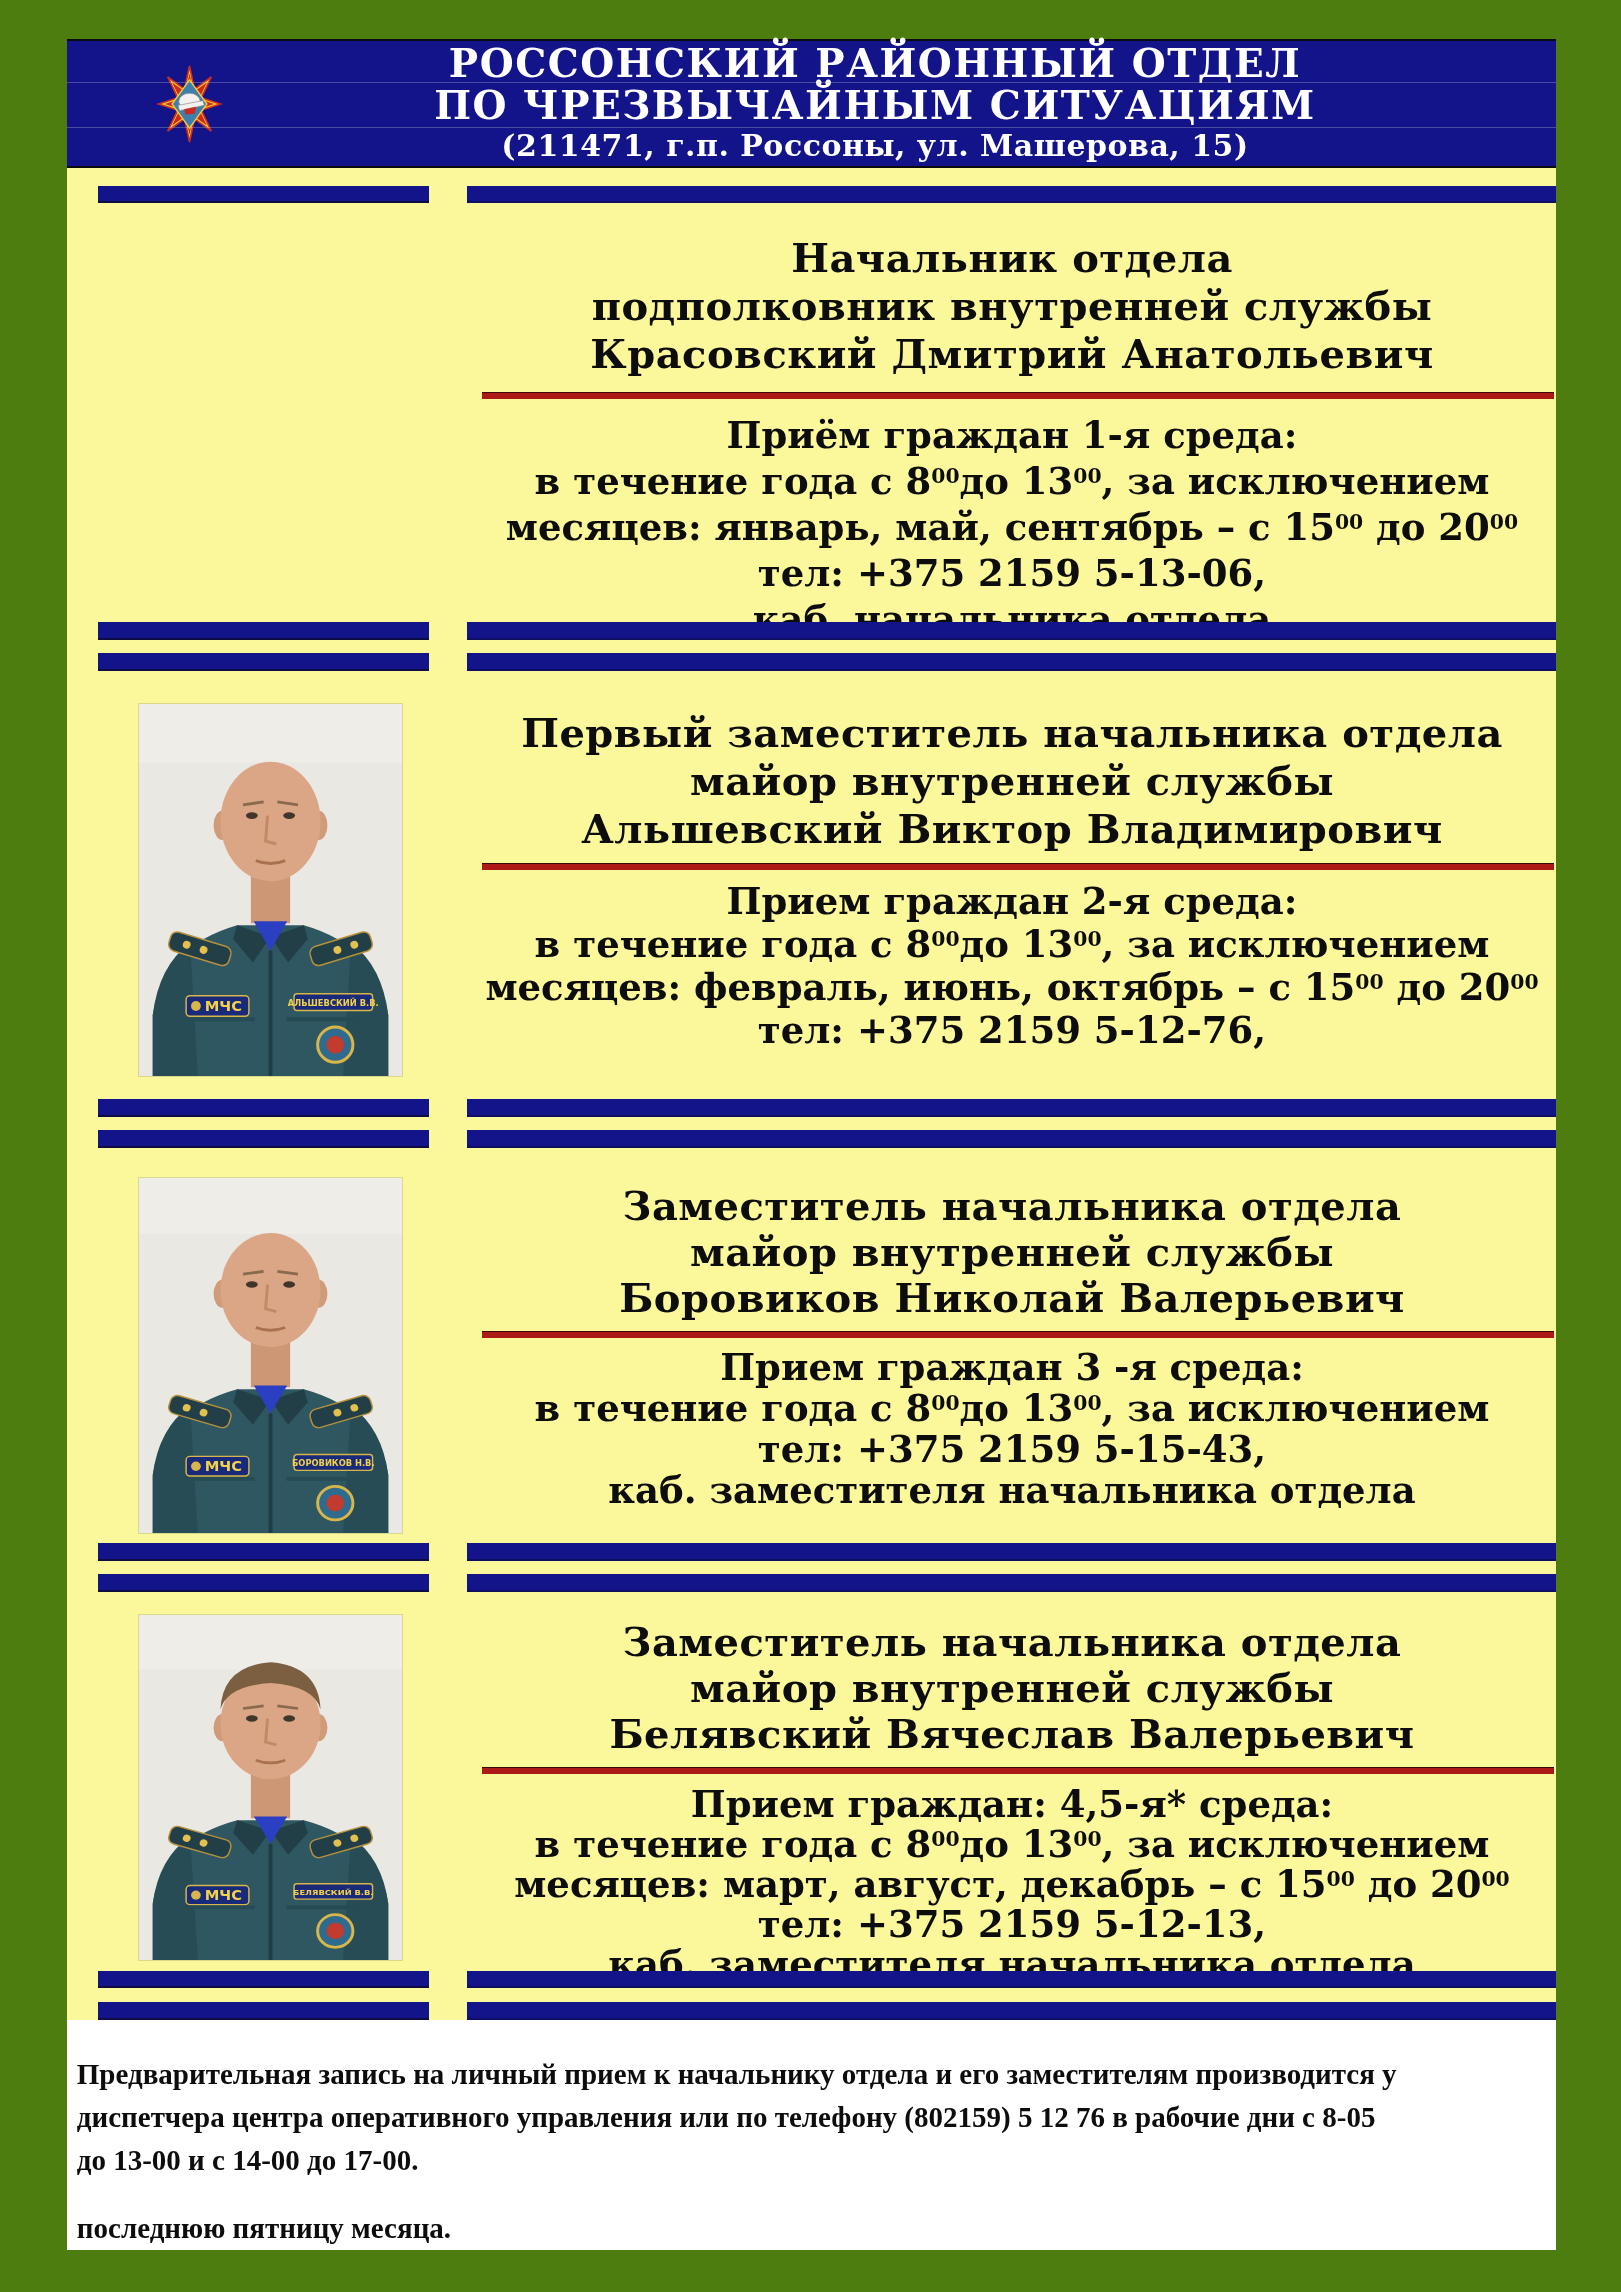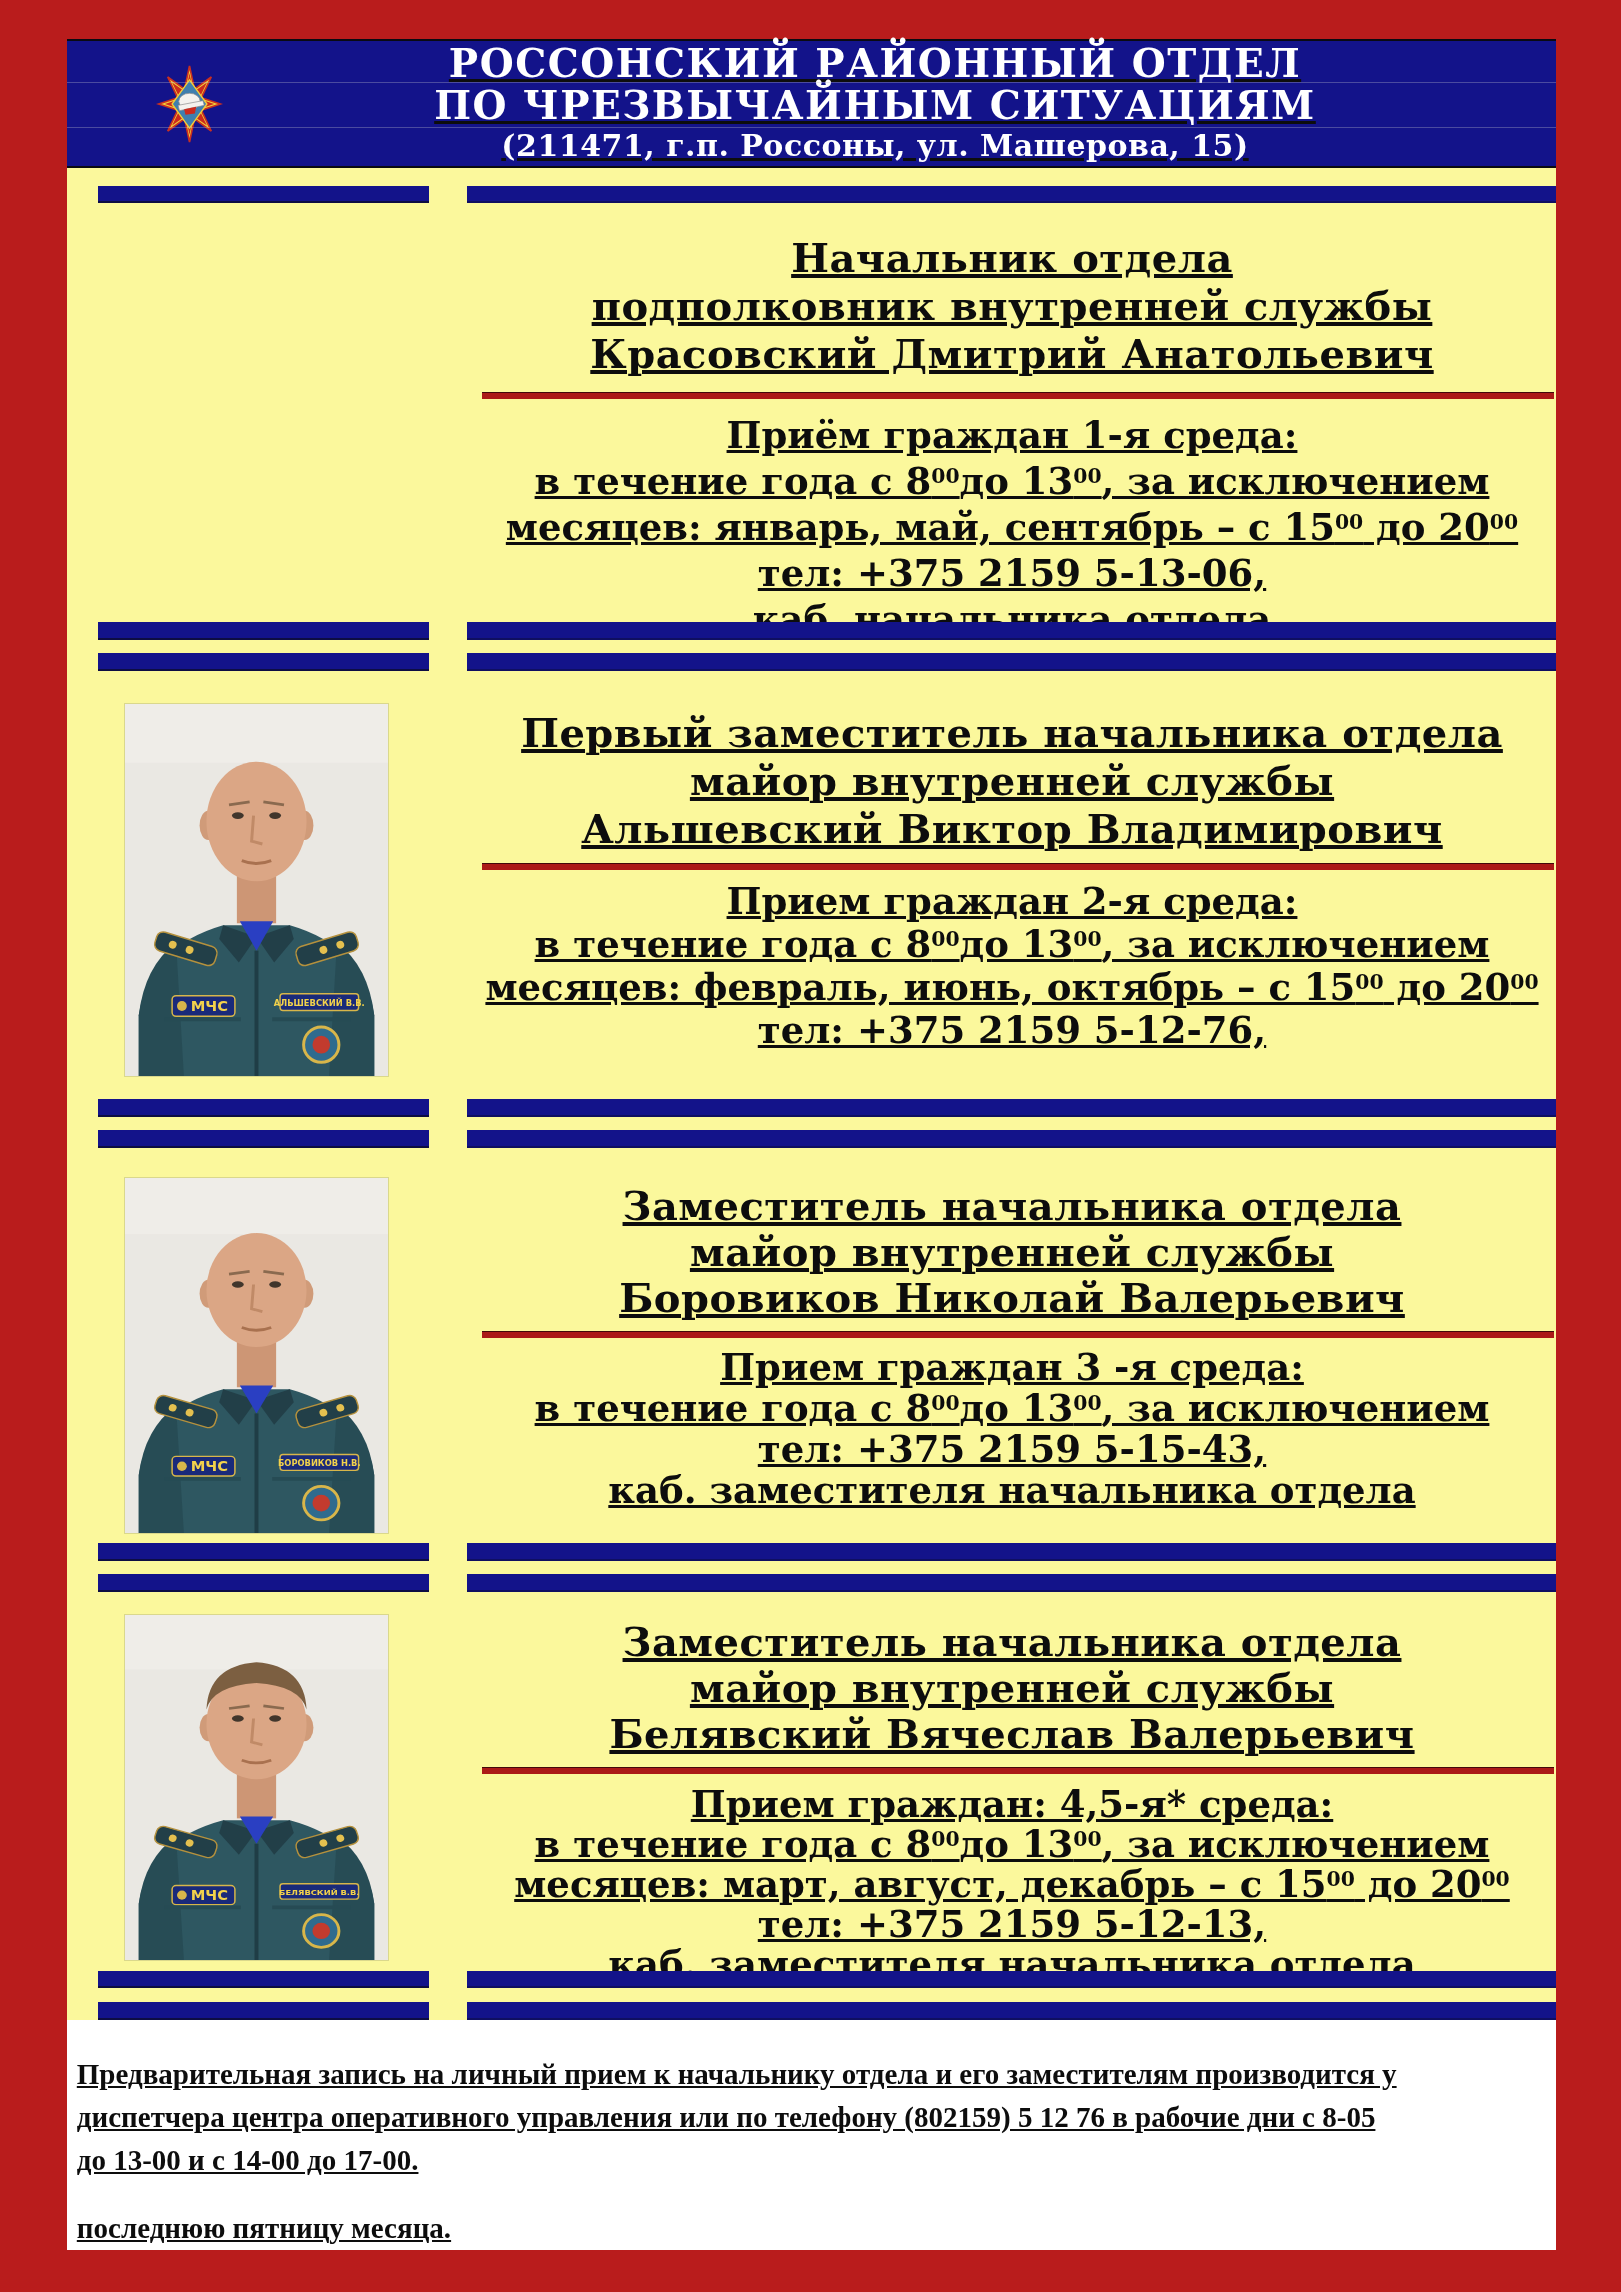--- a/index.html
+++ b/index.html
@@ -3,21 +3,21 @@
 <meta charset="utf-8">
 <style>
   :root{
     --navy:#13138a;
     --yellow:#fbf89c;
     --redline:#ab1a17;
     --ink:#0d0d0d;
   }
   *{box-sizing:border-box;margin:0;padding:0;}
   body{background:#ffffff;font-family:"DejaVu Serif",serif;color:var(--ink);}
-  .sheet{position:relative;width:1621px;height:2293px;background:#b91c1c;overflow:hidden;text-decoration:underline;}
+  .sheet{position:relative;width:1621px;height:2293px;background:#4d7c0f;overflow:hidden;}
   .band{margin-left:67px;width:1489px;}
 
   
   .header{
     position:relative;height:129px;margin-top:39px;background:var(--navy);
     border-top:2px solid #0a0a12;border-bottom:2px solid #0a0a12;
     display:flex;align-items:center;
   }
   .header .hline{position:absolute;left:0;width:100%;height:1px;background:rgba(190,190,205,.33);}
   .header .hline.l1{top:41px;}
@@ -33,21 +33,21 @@
   .gap18{height:17.6px;background:var(--yellow);}
   .gap14{height:13.7px;background:var(--yellow);}
   .stripes-row{height:17.6px;background:var(--yellow);display:flex;}
   .stripe{height:17.6px;background:var(--navy);}
   .seg-left{margin-left:31px;width:331px;border-bottom:2px solid rgba(10,10,20,.6);}
   .seg-gap{width:38px;}
   .seg-main{flex:1;border-bottom:2px solid rgba(10,10,20,.35);}
 
   
   .person-row{display:flex;background:var(--yellow);}
-  .photo-col{flex:0 0 401px;}
+  .photo-col{flex:0 0 401px;padding-left:14px;}
   .photo{width:263px;margin-left:58px;background:#eae8e3;box-shadow:0 0 0 1px rgba(120,120,90,.25);}
   .photo svg{display:block;width:100%;height:100%;}
   .text-col{flex:1;text-align:center;}
   .title-line{font-weight:bold;font-size:40px;letter-spacing:0.5px;}
   .red-rule{height:6.9px;background:var(--redline);border-top:1px solid #43090a;margin:9.8px 2px 9.8px 13.7px;}
   .sched-line{font-weight:bold;font-size:37px;}
   .sched-line sup{font-size:55%;vertical-align:0.55em;line-height:0;}
 
   .s1{height:419px;padding-top:31px;}
   .s1 .title-line{line-height:48px;}

